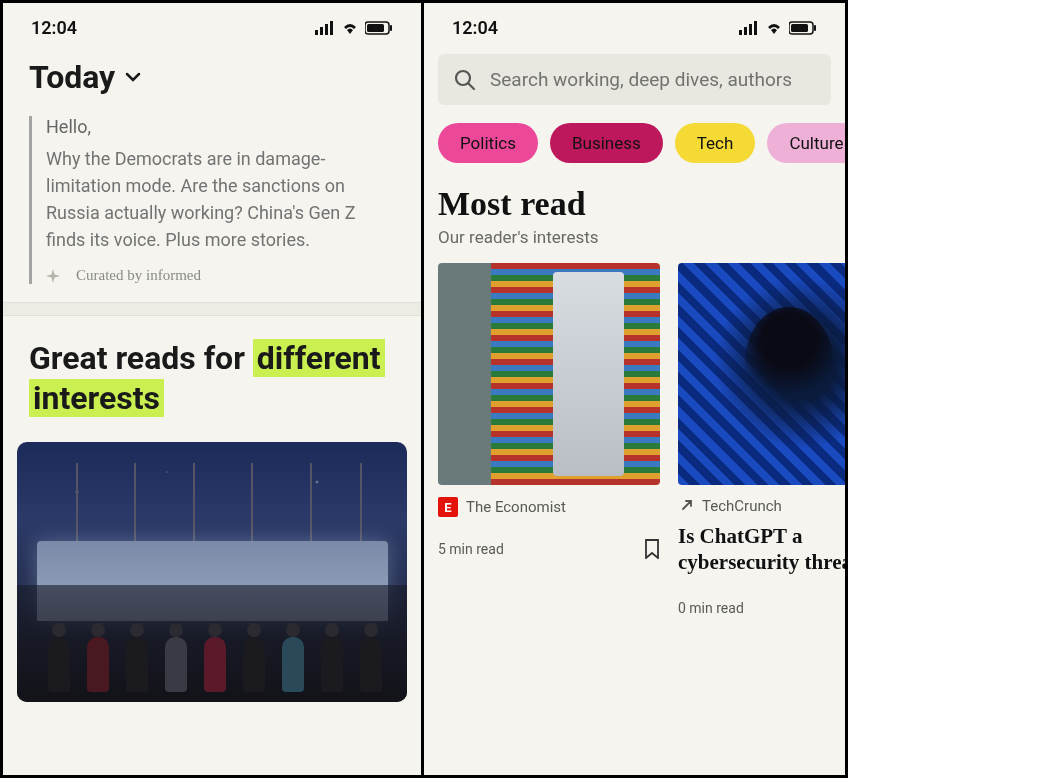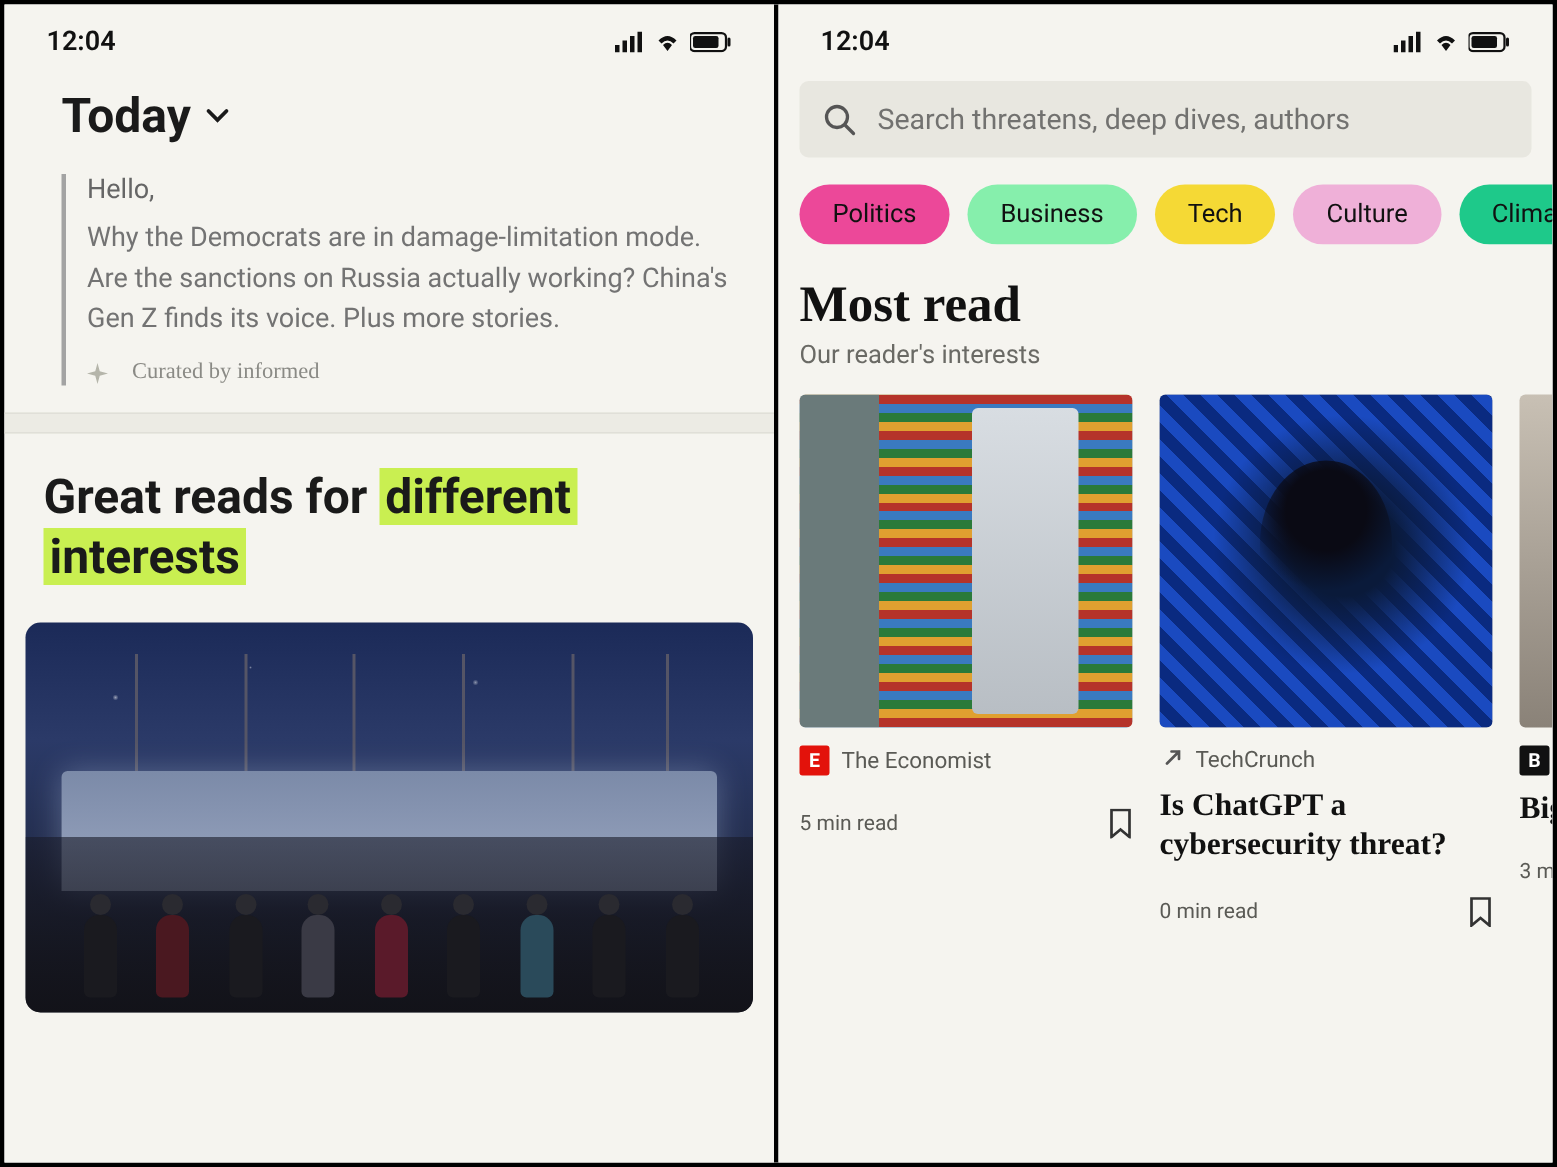--- a/index.html
+++ b/index.html
@@ -6,21 +6,21 @@
 body {
   font-family: -apple-system, BlinkMacSystemFont, "Segoe UI", Roboto, sans-serif;
   background: #fff;
   width: 1038px;
   height: 778px;
   overflow: hidden;
 }
 .frame {
   display: flex;
   border: 3px solid #000;
-  width: 1038px;
+  width: 848px;
   height: 778px;
 }
 .screen {
   width: 50%;
   height: 100%;
   background: #f5f4ef;
   position: relative;
   overflow: hidden;
 }
 .screen:first-child { border-right: 3px solid #000; }
@@ -30,21 +30,21 @@
   align-items: center;
   padding: 14px 28px 10px;
   font-weight: 600;
   font-size: 18px;
   color: #111;
 }
 .status-icons { display: flex; gap: 6px; align-items: center; }
 .status-icons svg { display: block; }
 
 
-.left .heading-area { padding: 10px 26px 18px; margin-left: 12px; }
+.left .heading-area { padding: 10px 26px 18px; }
 .left .date-title { font-size: 32px; font-weight: 700; color: #1a1a1a; display:flex; align-items:center; gap:8px;}
 .left .greeting-block {
   margin-top: 20px;
   border-left: 3px solid #a3a3a3;
   padding-left: 14px;
 }
 .left .greeting-hello { color:#666; font-size:18px; margin-bottom:8px; }
 .left .greeting-body { color:#737373; font-size:18px; line-height:1.5; }
 .left .curated {
   margin-top: 14px;
@@ -121,21 +121,21 @@
 }
 .chip {
   padding: 10px 22px;
   border-radius: 999px;
   font-size: 17px;
   color:#111;
   white-space:nowrap;
   flex-shrink:0;
 }
 .chip.politics { background:#ec4899; }
-.chip.business { background:#86efac; }
+.chip.business { background:#be185d; }
 .chip.tech { background:#f5d935; }
 .chip.culture { background:#efb0d8; }
 .chip.climate { background:#1ec98a; }
 
 .most-read { padding: 22px 14px 0; }
 .most-read h2 { font-family: Georgia, serif; font-size:34px; font-weight:700; color:#111; }
 .most-read .sub { color:#6a6a65; font-size:17px; margin-top:4px; }
 
 .cards {
   display:flex; gap:18px;
@@ -290,21 +290,21 @@
             <rect x="25" y="4" width="2" height="6" rx="1" fill="#111"></rect>
           </svg>
       </span>
     </div>
 
     <div class="search-bar">
       <svg width="22" height="22" viewBox="0 0 22 22">
           <circle cx="9" cy="9" r="7" stroke="#555" stroke-width="2.2" fill="none"></circle>
           <line x1="14.5" y1="14.5" x2="20" y2="20" stroke="#555" stroke-width="2.2" stroke-linecap="round"></line>
         </svg>
-      <span class="ph">Search threatens, deep dives, authors</span>
+      <span class="ph">Search working, deep dives, authors</span>
     </div>
 
     <div class="chips">
       <div class="chip politics">Politics</div>
       <div class="chip business">Business</div>
       <div class="chip tech">Tech</div>
       <div class="chip culture">Culture</div>
       <div class="chip climate">Clima</div>
     </div>
 

